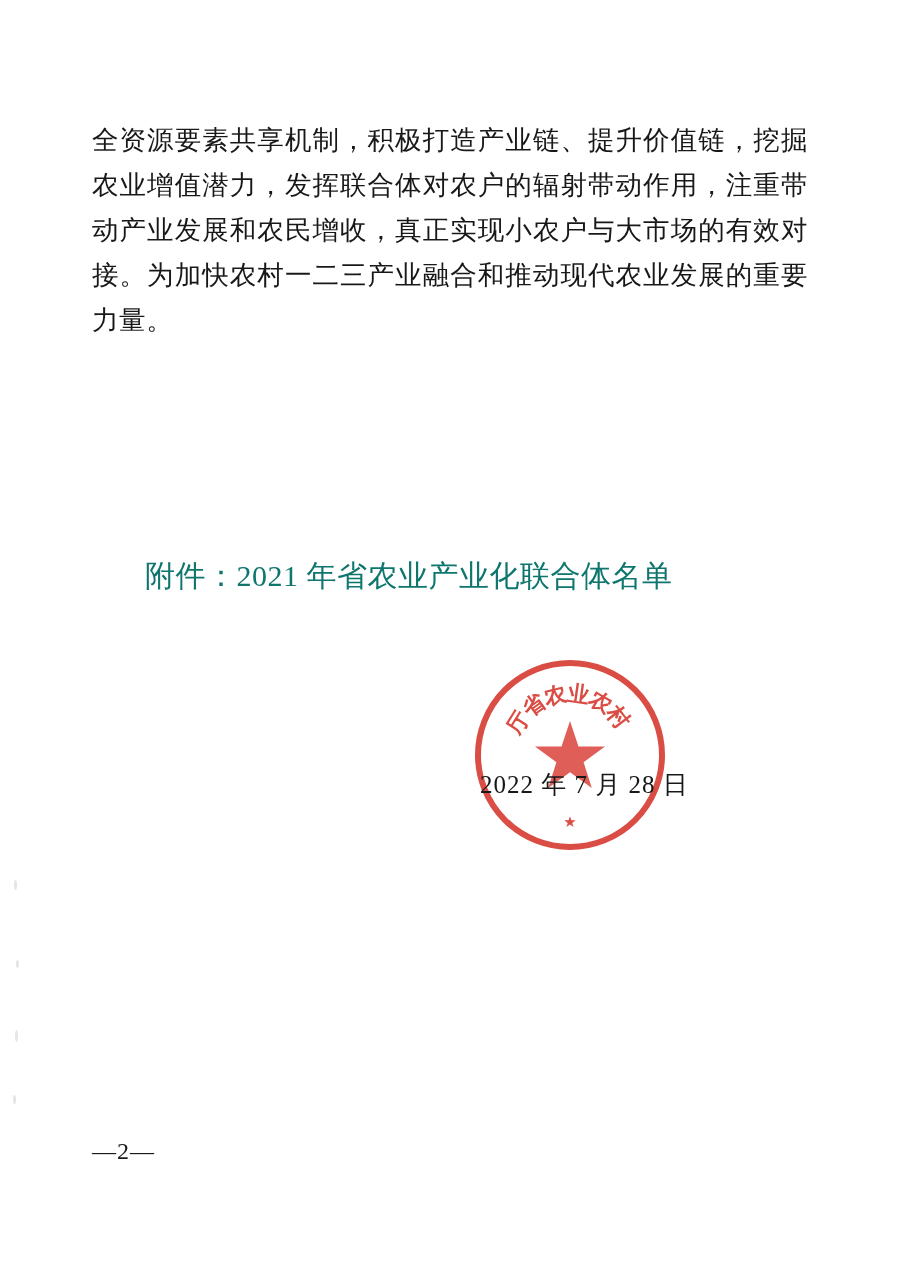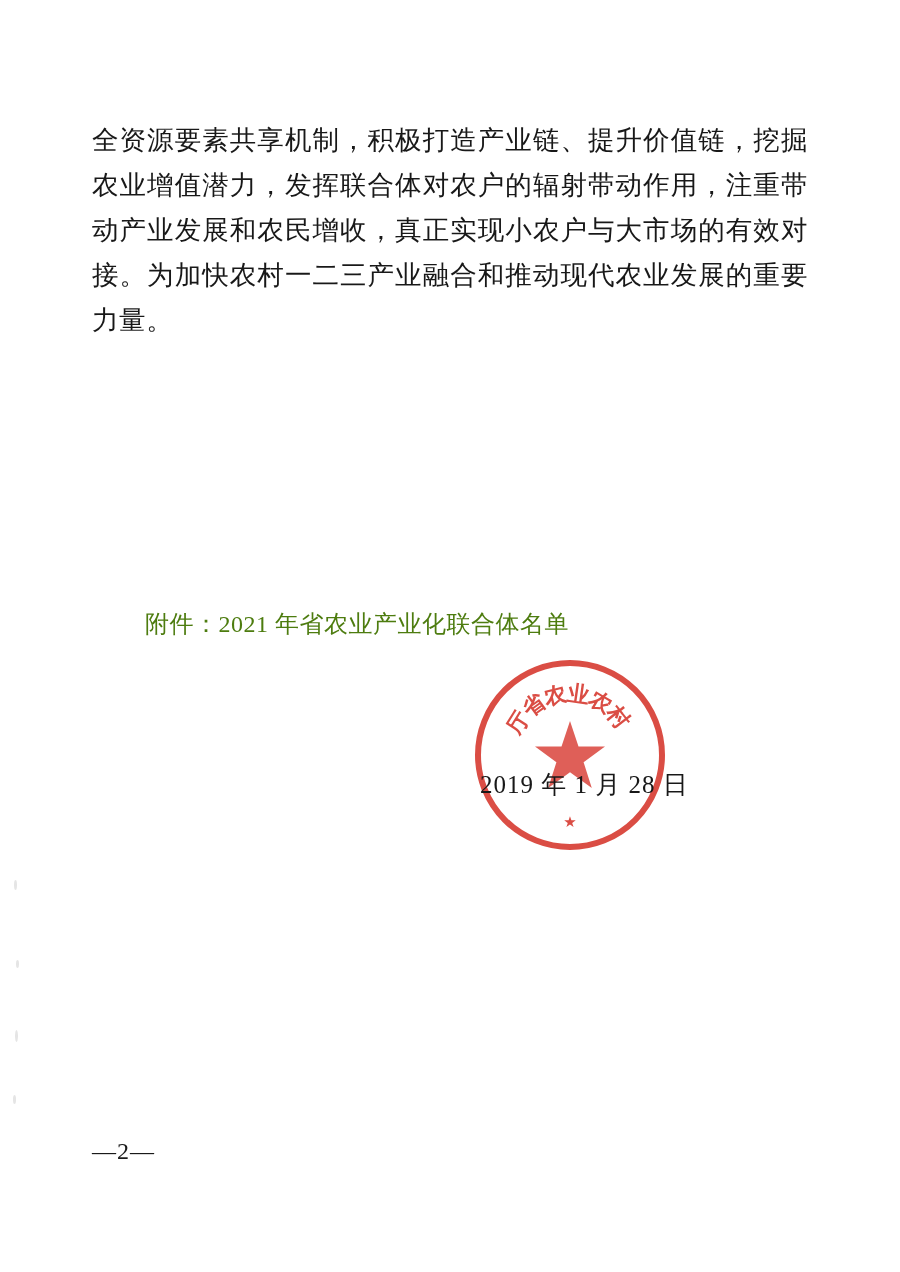--- a/index.html
+++ b/index.html
@@ -38,27 +38,27 @@
   }
   .para.indent {
     text-indent: 53px;
   }
   .para + .para {
     margin-top: 0px;
   }
   .attachment {
     position: absolute;
     left: 92px;
-    top: 604px;
+    top: 556px;
     width: 716px;
-    font-size: 24px;
+    font-size: 30px;
     line-height: 40px;
     letter-spacing: 0.5px;
     text-indent: 53px;
-    color: #4d7c0f;
+    color: #0f766e;
   }
   .date-line {
     position: absolute;
     left: 480px;
     top: 768px;
     font-size: 25px;
     letter-spacing: 1px;
     color: #181818;
     z-index: 3;
   }
@@ -111,21 +111,21 @@
           <text x="100" y="46" text-anchor="middle" transform="rotate(52 100 100)">村</text>
           <text x="100" y="46" text-anchor="middle" transform="rotate(-58 100 100)">厅</text>
         </g>
         <g fill="#d6352b" font-family="'Liberation Serif', serif" font-size="15">
           <text x="100" y="172" text-anchor="middle">★</text>
         </g>
       </g>
     </svg>
   </div>
 
-  <div class="date-line">2019 年 1 月 28 日</div>
+  <div class="date-line">2022 年 7 月 28 日</div>
 
   <div class="page-number">—2—</div>
 
   <div class="speck" style="left:14px; top:880px; width:3px; height:10px;"></div>
   <div class="speck" style="left:16px; top:960px; width:3px; height:8px;"></div>
   <div class="speck" style="left:15px; top:1030px; width:3px; height:12px;"></div>
   <div class="speck" style="left:13px; top:1095px; width:3px; height:9px;"></div>
 
 </div>
 

